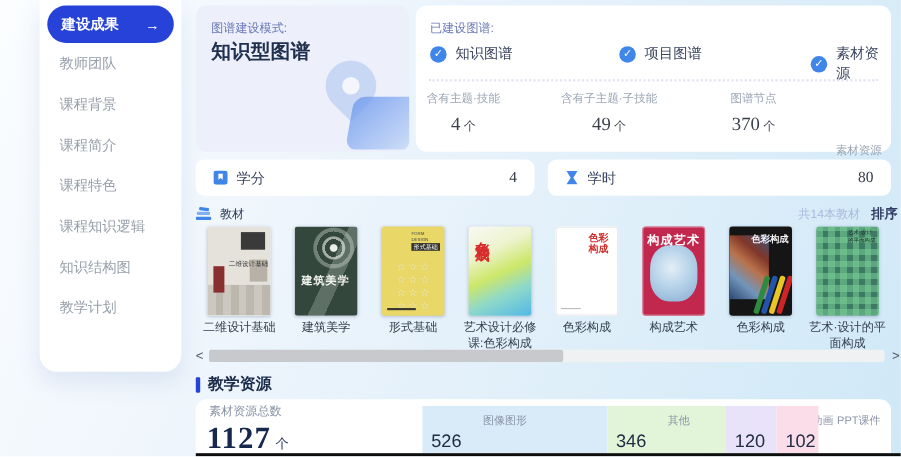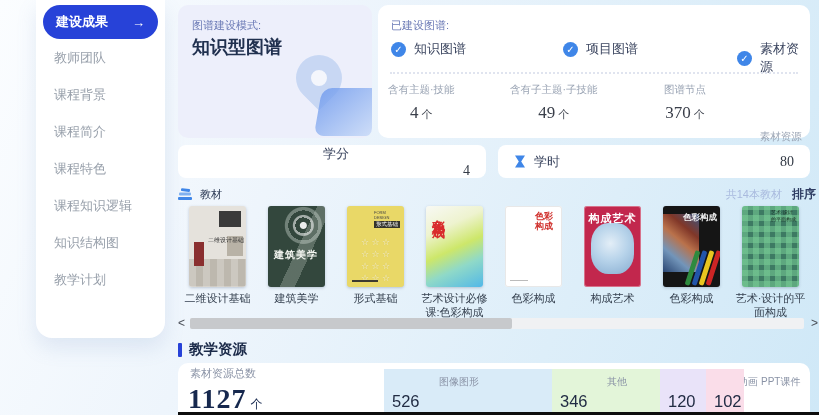--- a/index.html
+++ b/index.html
@@ -41,21 +41,21 @@
   .stat { position:absolute; top:78px;text-align:center; }
   .st0 { left:10px; } .st1 { left:132px; } .st2 { left:286px; } .st3 { left:379px;margin-top:47px; }
   .s-label { font-size:10.5px; color:#9aa4b4; }
   .s-value { margin-top:6px; font-family:"Liberation Serif","DejaVu Serif",serif;
     font-size:17px; color:#3a3f4a; }
   .s-unit { font-size:11px; margin-left:3px; }
 
   
   .mini-card { position:absolute; top:145px; height:33px; background:#fff; border-radius:8px;
     display:flex; align-items:center; padding:0 16px; }
-  .mc-credit { left:178px; width:308px;flex-direction:column; } .mc-hours { left:498px; width:312px; }
+  .mc-credit { left:178px; width:308px; } .mc-hours { left:498px; width:312px; }
   .mini-card .mlabel { font-size:13px; color:#3c4660; margin-left:8px; }
   .mini-card .mvalue { margin-left:auto; font-family:"Liberation Serif","DejaVu Serif",serif;
     font-size:14px; color:#333a46; }
 
   
   .tb-header { position:absolute; left:178px; top:185px; width:638px; height:18px;
     display:flex; align-items:center; }
   .tb-title { font-size:11px; color:#2c3a55; margin-left:7px;font-family:Liberation Mono, monospace; }
   .tb-count { margin-left:auto; font-size:11px; color:#a9bade; }
   .tb-sort { margin-left:10px; font-size:12px; font-weight:bold; color:#2f3d63; cursor:pointer; }

